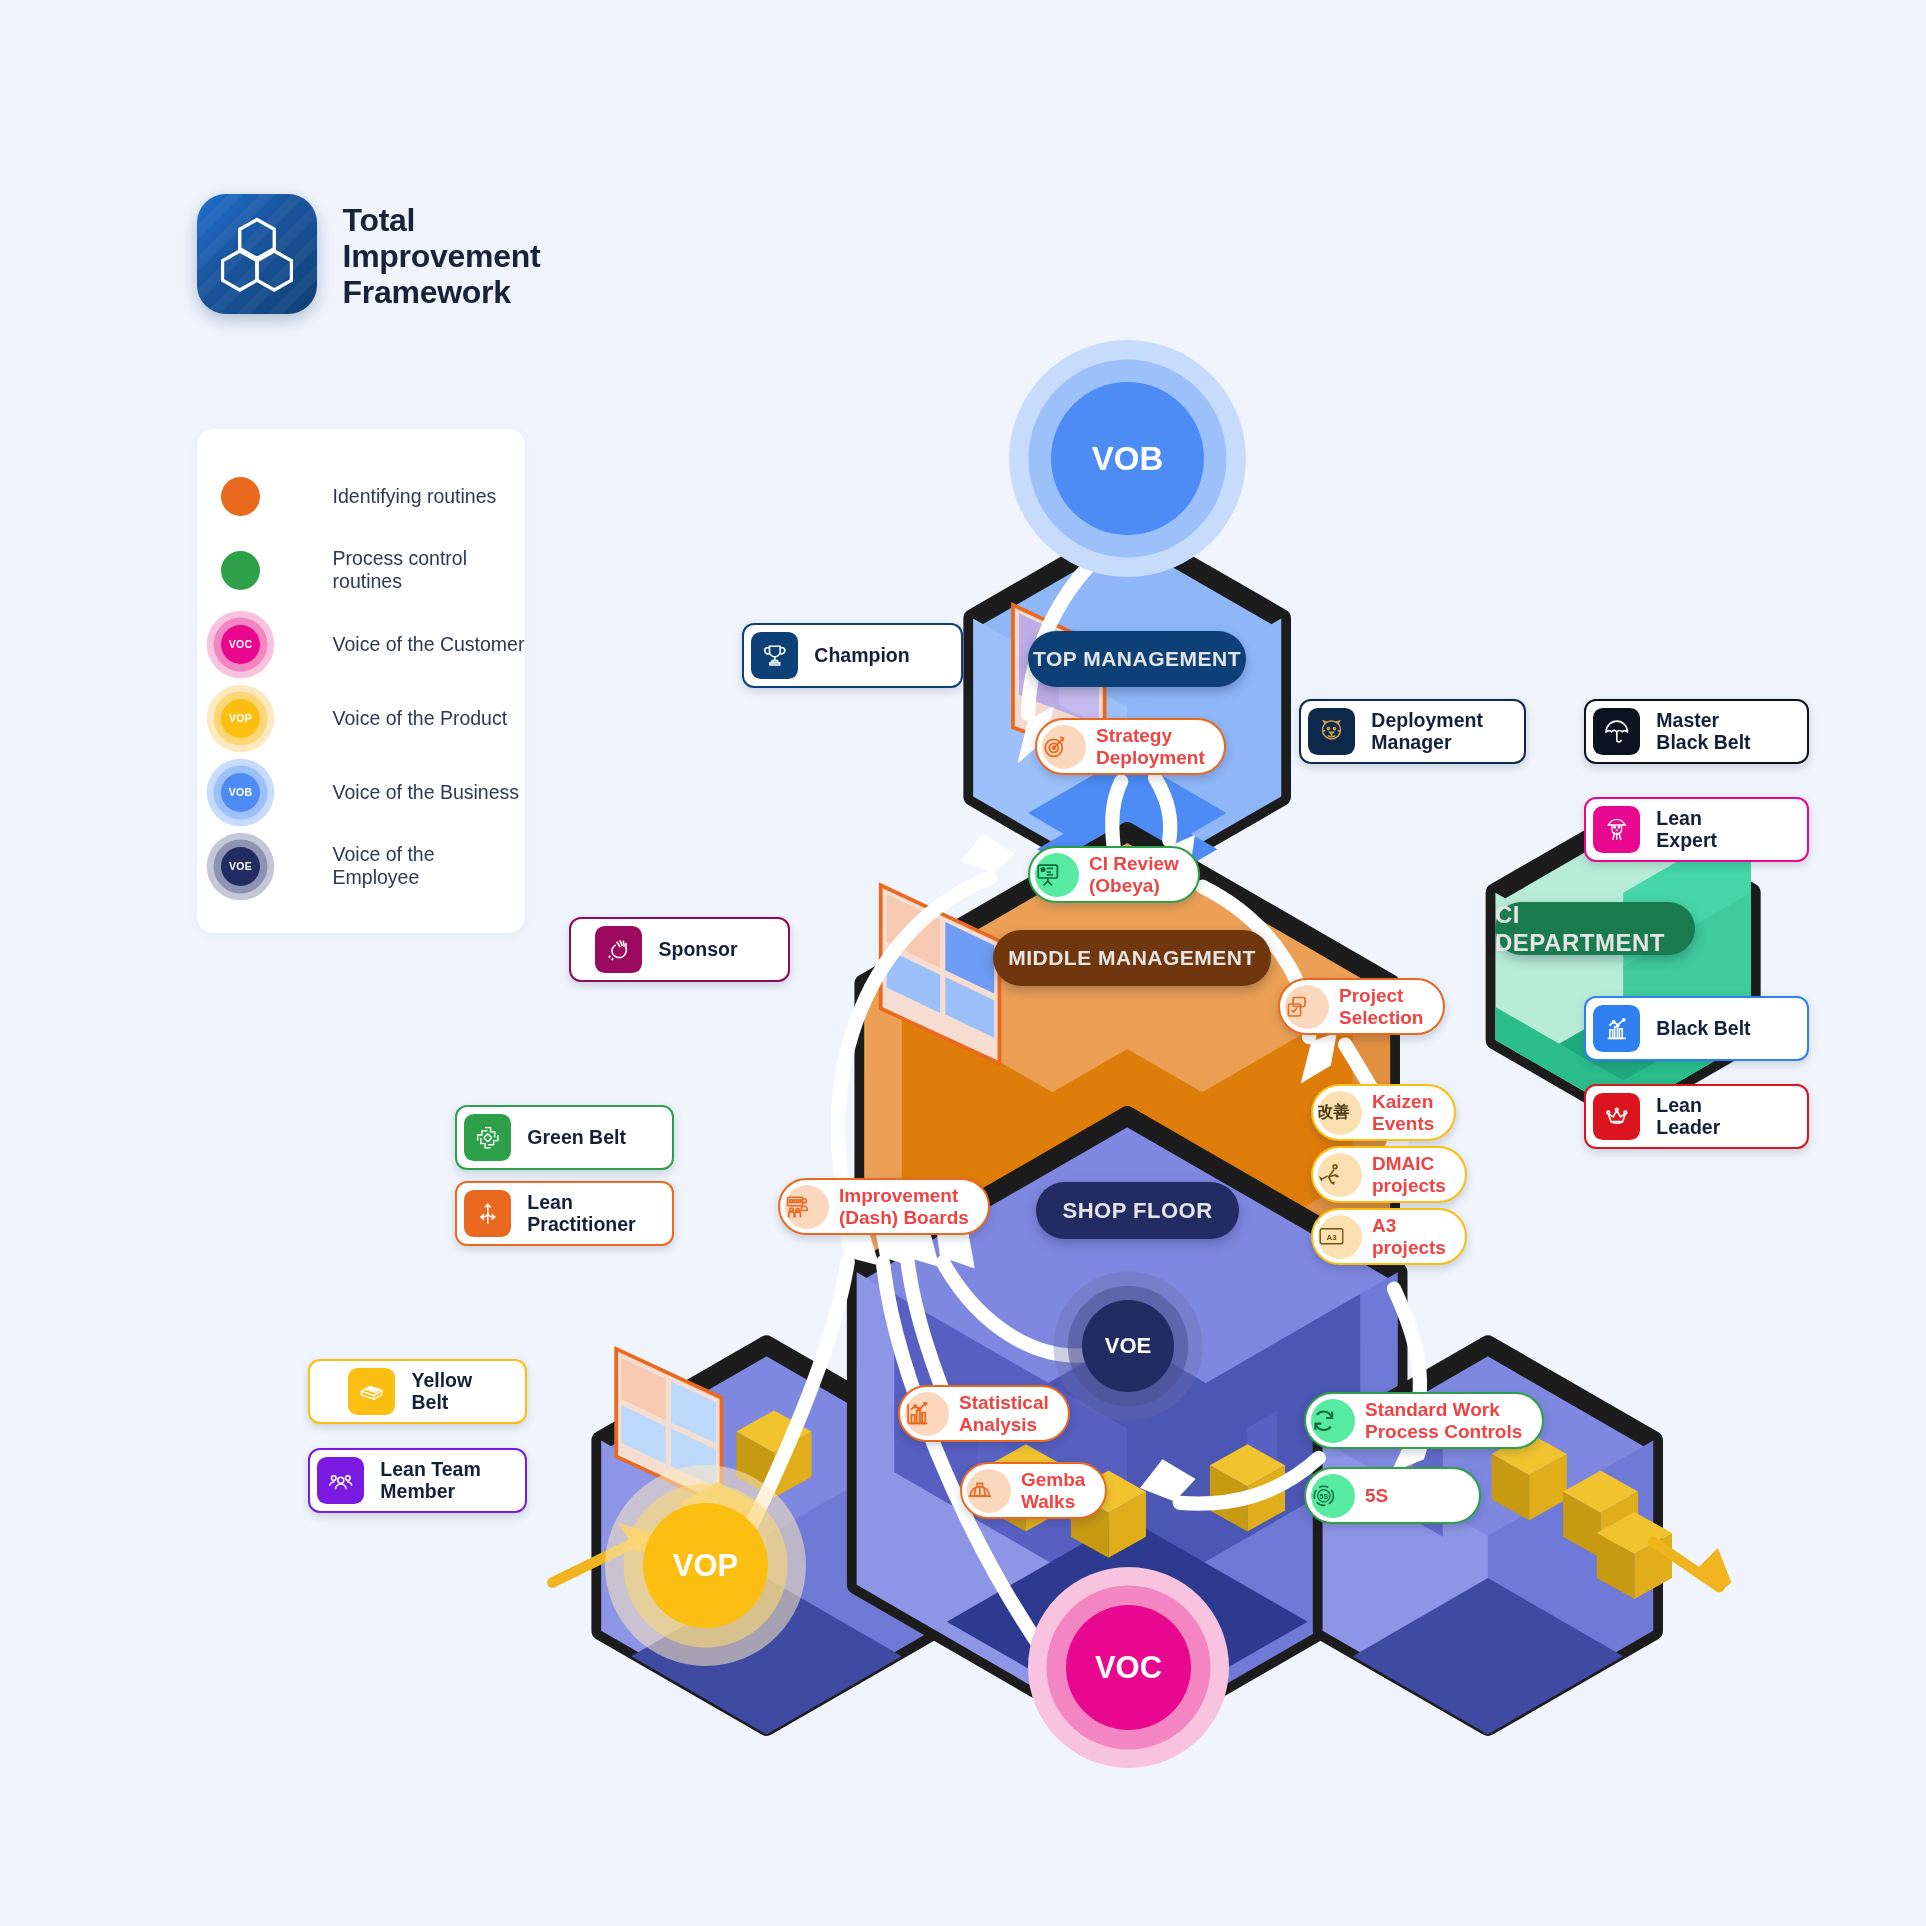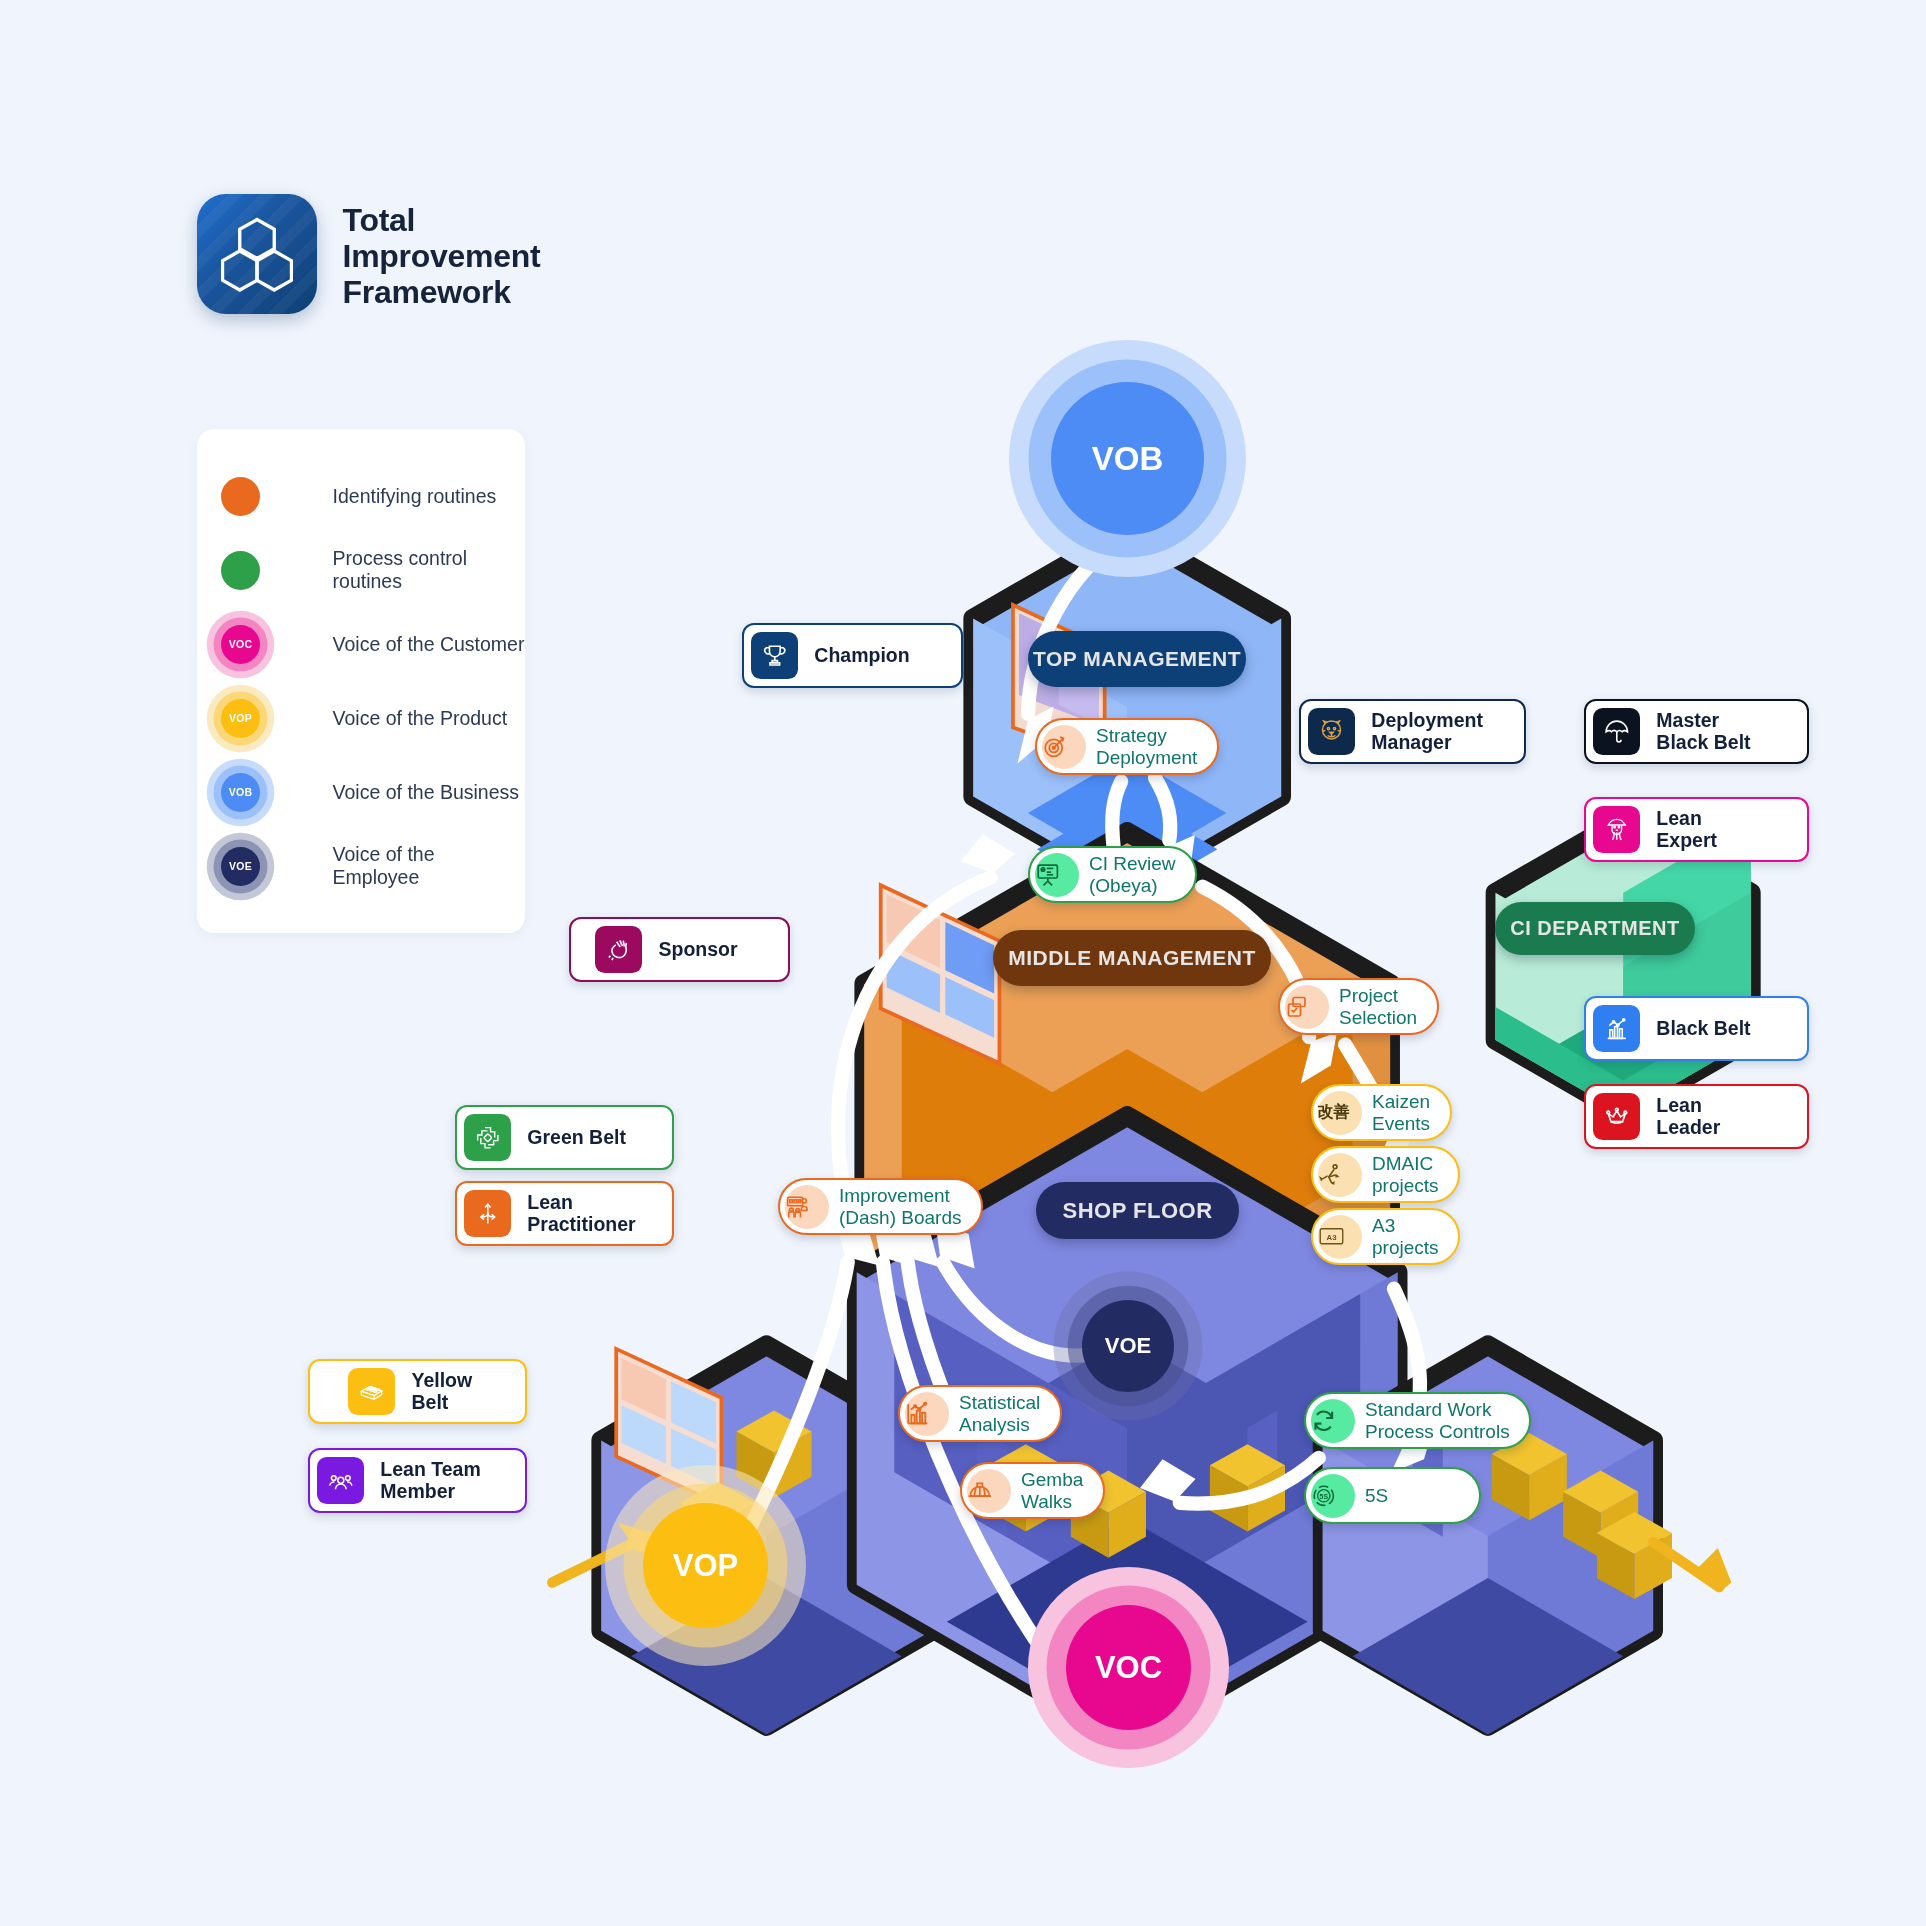--- a/index.html
+++ b/index.html
@@ -57,21 +57,21 @@
     position:absolute; display:flex; align-items:center;
     background:#fff; border-radius:751px; padding:4.5px 19.5px 4.5px 4.5px;
     box-shadow:0 3.8px 9.8px rgba(20,35,70,.20);
     border:2.3px solid var(--bc);
   }
   .chip-ico {
     width:44px; height:44px; border-radius:50%; flex:0 0 44px;
     background:var(--ic); display:flex; align-items:center; justify-content:flex-start;
     margin-right:10.5px;
   }
-  .chip-txt { font-size:19px; font-weight:400; line-height:1.12; color:#0f766e; white-space:pre-line; }
+  .chip-txt { font-size:19px; font-weight:700; line-height:1.12; color:#ef4444; white-space:pre-line; }
 
   
   .role {
     position:absolute; display:flex; align-items:center;
     background:#fff; border-radius:12px; border:2.3px solid var(--bc);
     box-shadow:0 3.8px 9.8px rgba(20,35,70,.16);
     padding:6.8px 22.5px 6.8px 6.8px;
   }
   .role-ico { width:47px; height:47px; border-radius:9.8px; flex:0 0 47px; background:var(--ic);
               display:flex; align-items:center; justify-content:center; margin-right:16.5px; }
@@ -330,21 +330,21 @@
 
   <div class="banner" style="left:1028px;top:631px;width:218px;height:56px;background:#0d4077;font-size:21px;">
     <span>TOP MANAGEMENT</span>
   </div>
   <div class="banner" style="left:993px;top:930px;width:278px;height:56px;background:#70360e;font-size:21px;">
     <span>MIDDLE MANAGEMENT</span>
   </div>
   <div class="banner" style="left:1036px;top:1182px;width:203px;height:57px;background:#232b63;font-size:22px;">
     <span>SHOP FLOOR</span>
   </div>
-  <div class="banner" style="left:1495px;top:902px;width:200px;height:53px;background:#1a7c4e;font-size:20px;">
+  <div class="banner" style="left:1495px;top:902px;width:200px;height:53px;background:#1a7c4e;font-size:24px;">
     <span>CI DEPARTMENT</span>
   </div>
 
   <div class="chip" style="left:1035px;top:718px;--bc:#e9691f;">
     <span class="chip-ico" style="--ic:#fbd7bd;">
       <svg width="25.6" height="25.6" viewBox="0 0 24 24" fill="none" stroke="#e9691f" stroke-width="1.7">
         <circle cx="11" cy="13" r="8"></circle>
           <circle cx="11" cy="13" r="4.2"></circle>
           <circle cx="11" cy="13" r="1.2" fill="#e9691f"></circle>
         <path d="M11 13 L19 5"></path>

